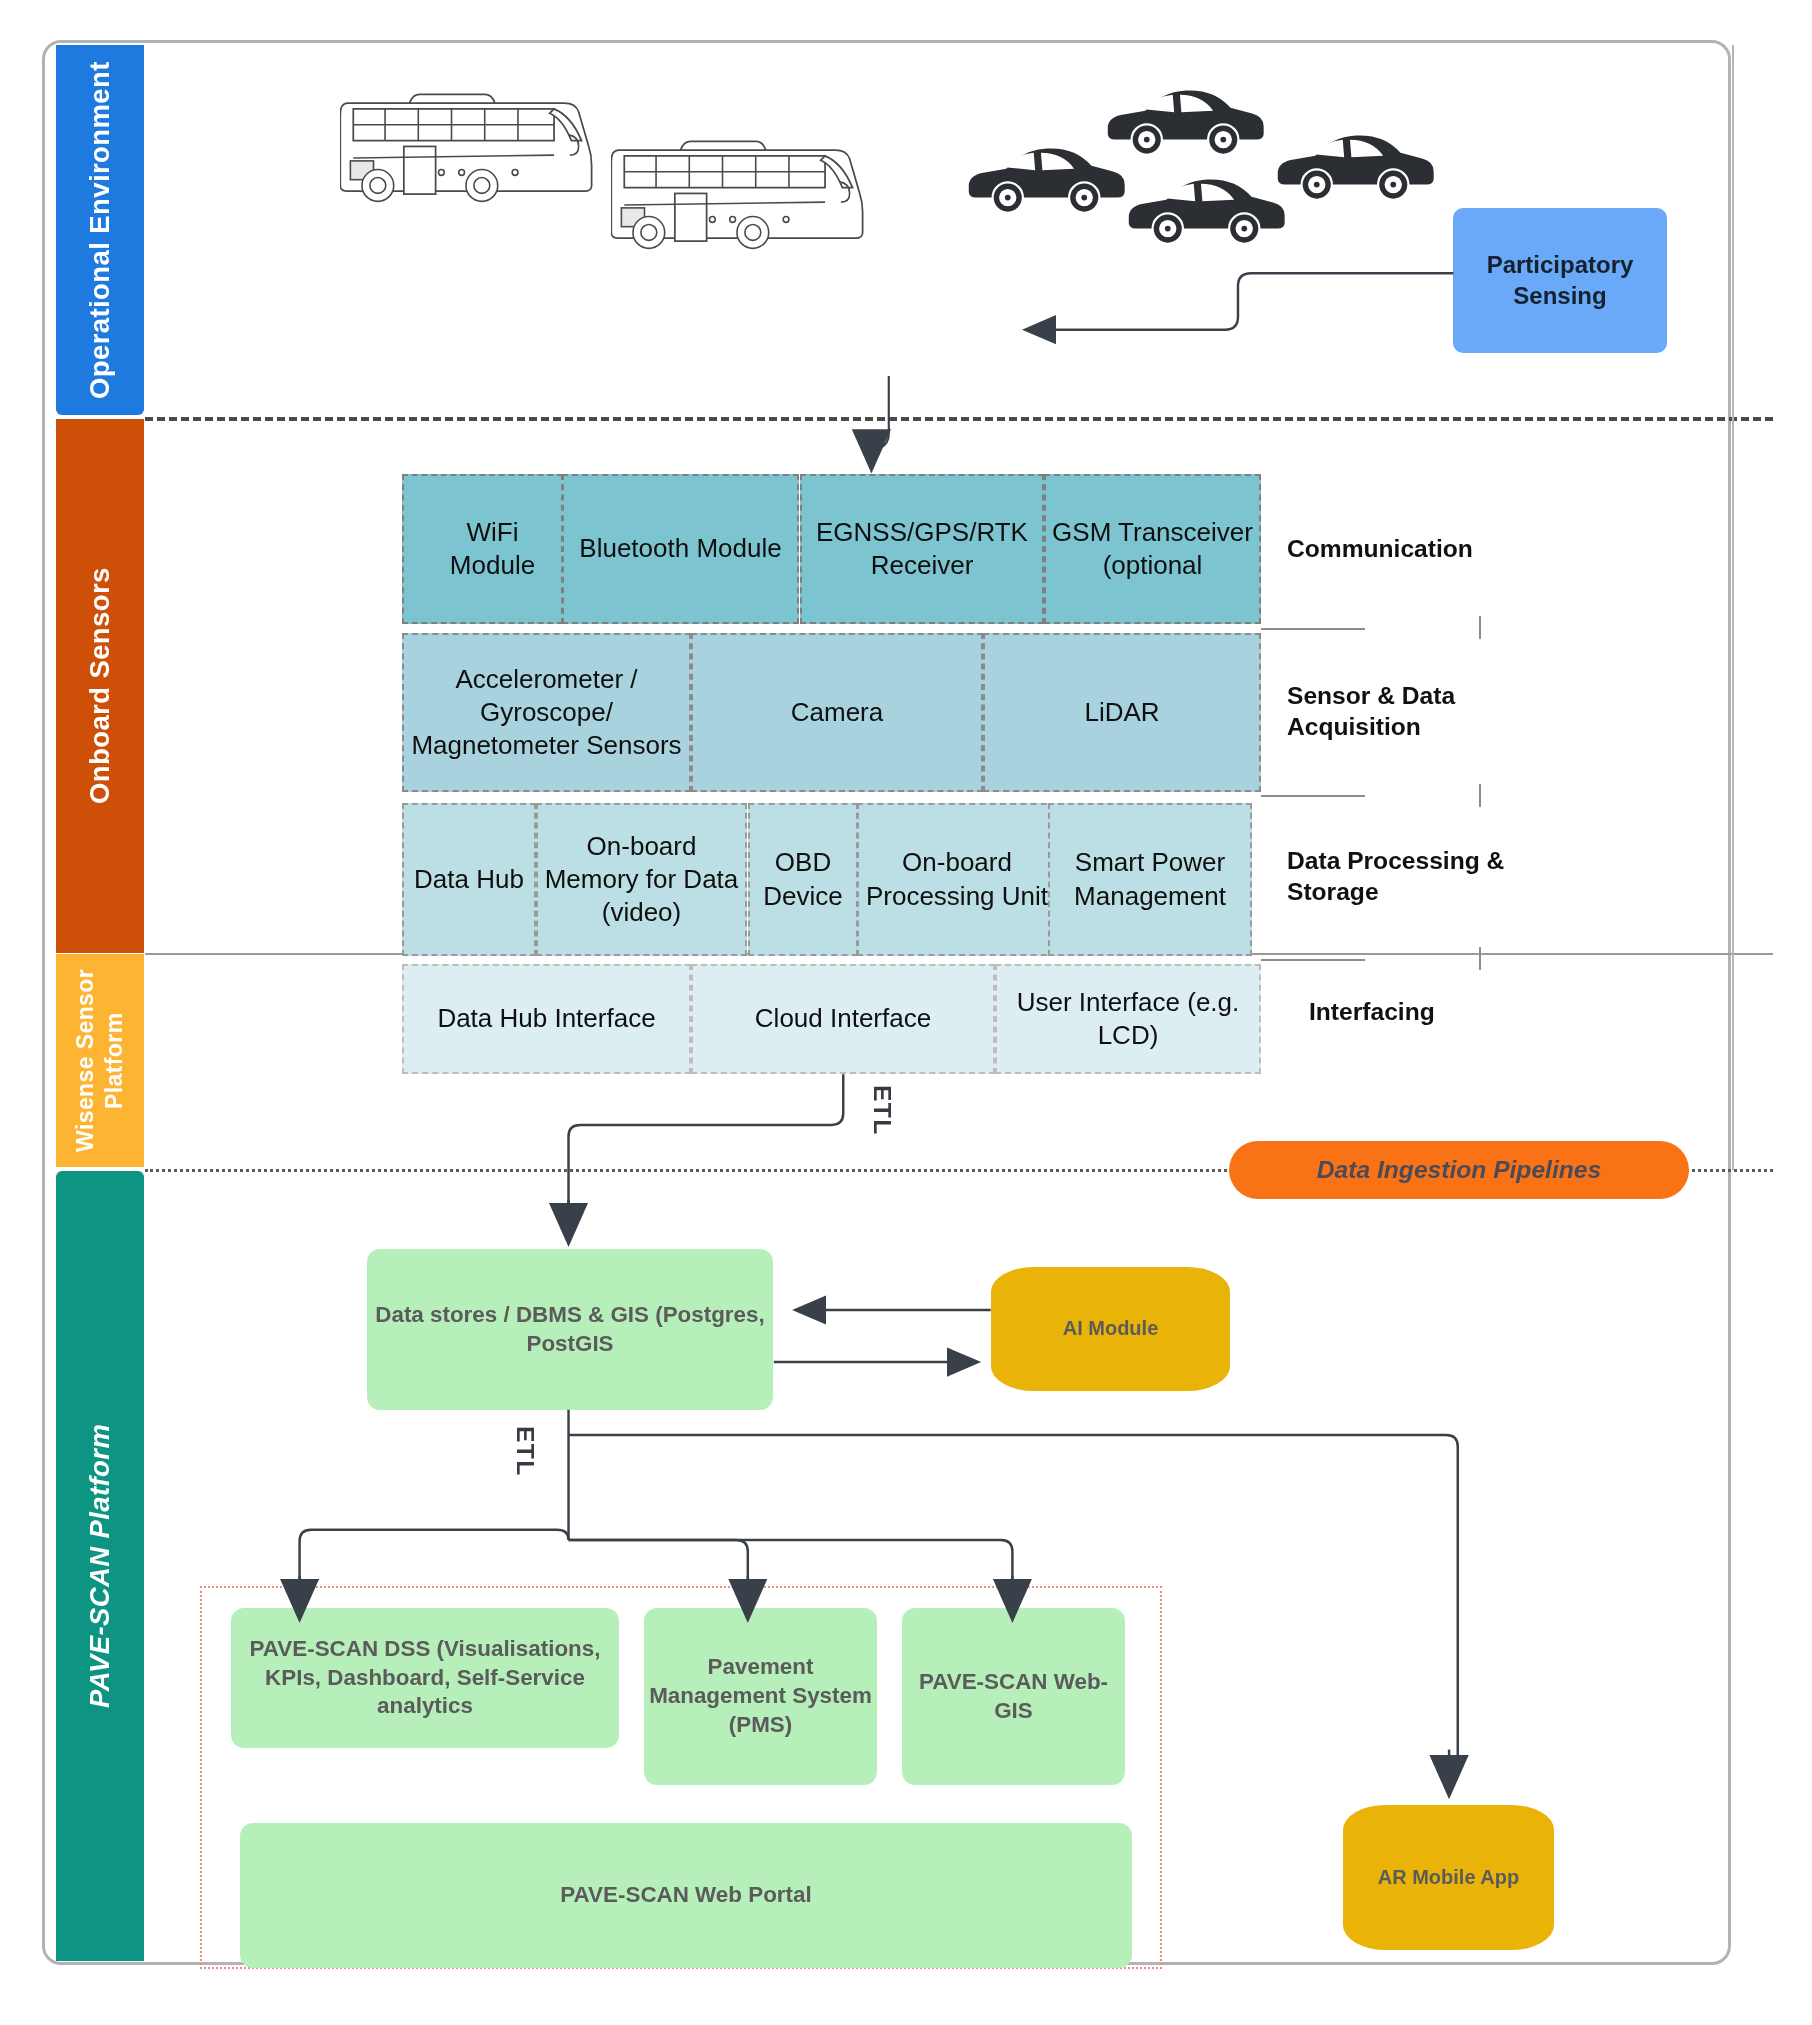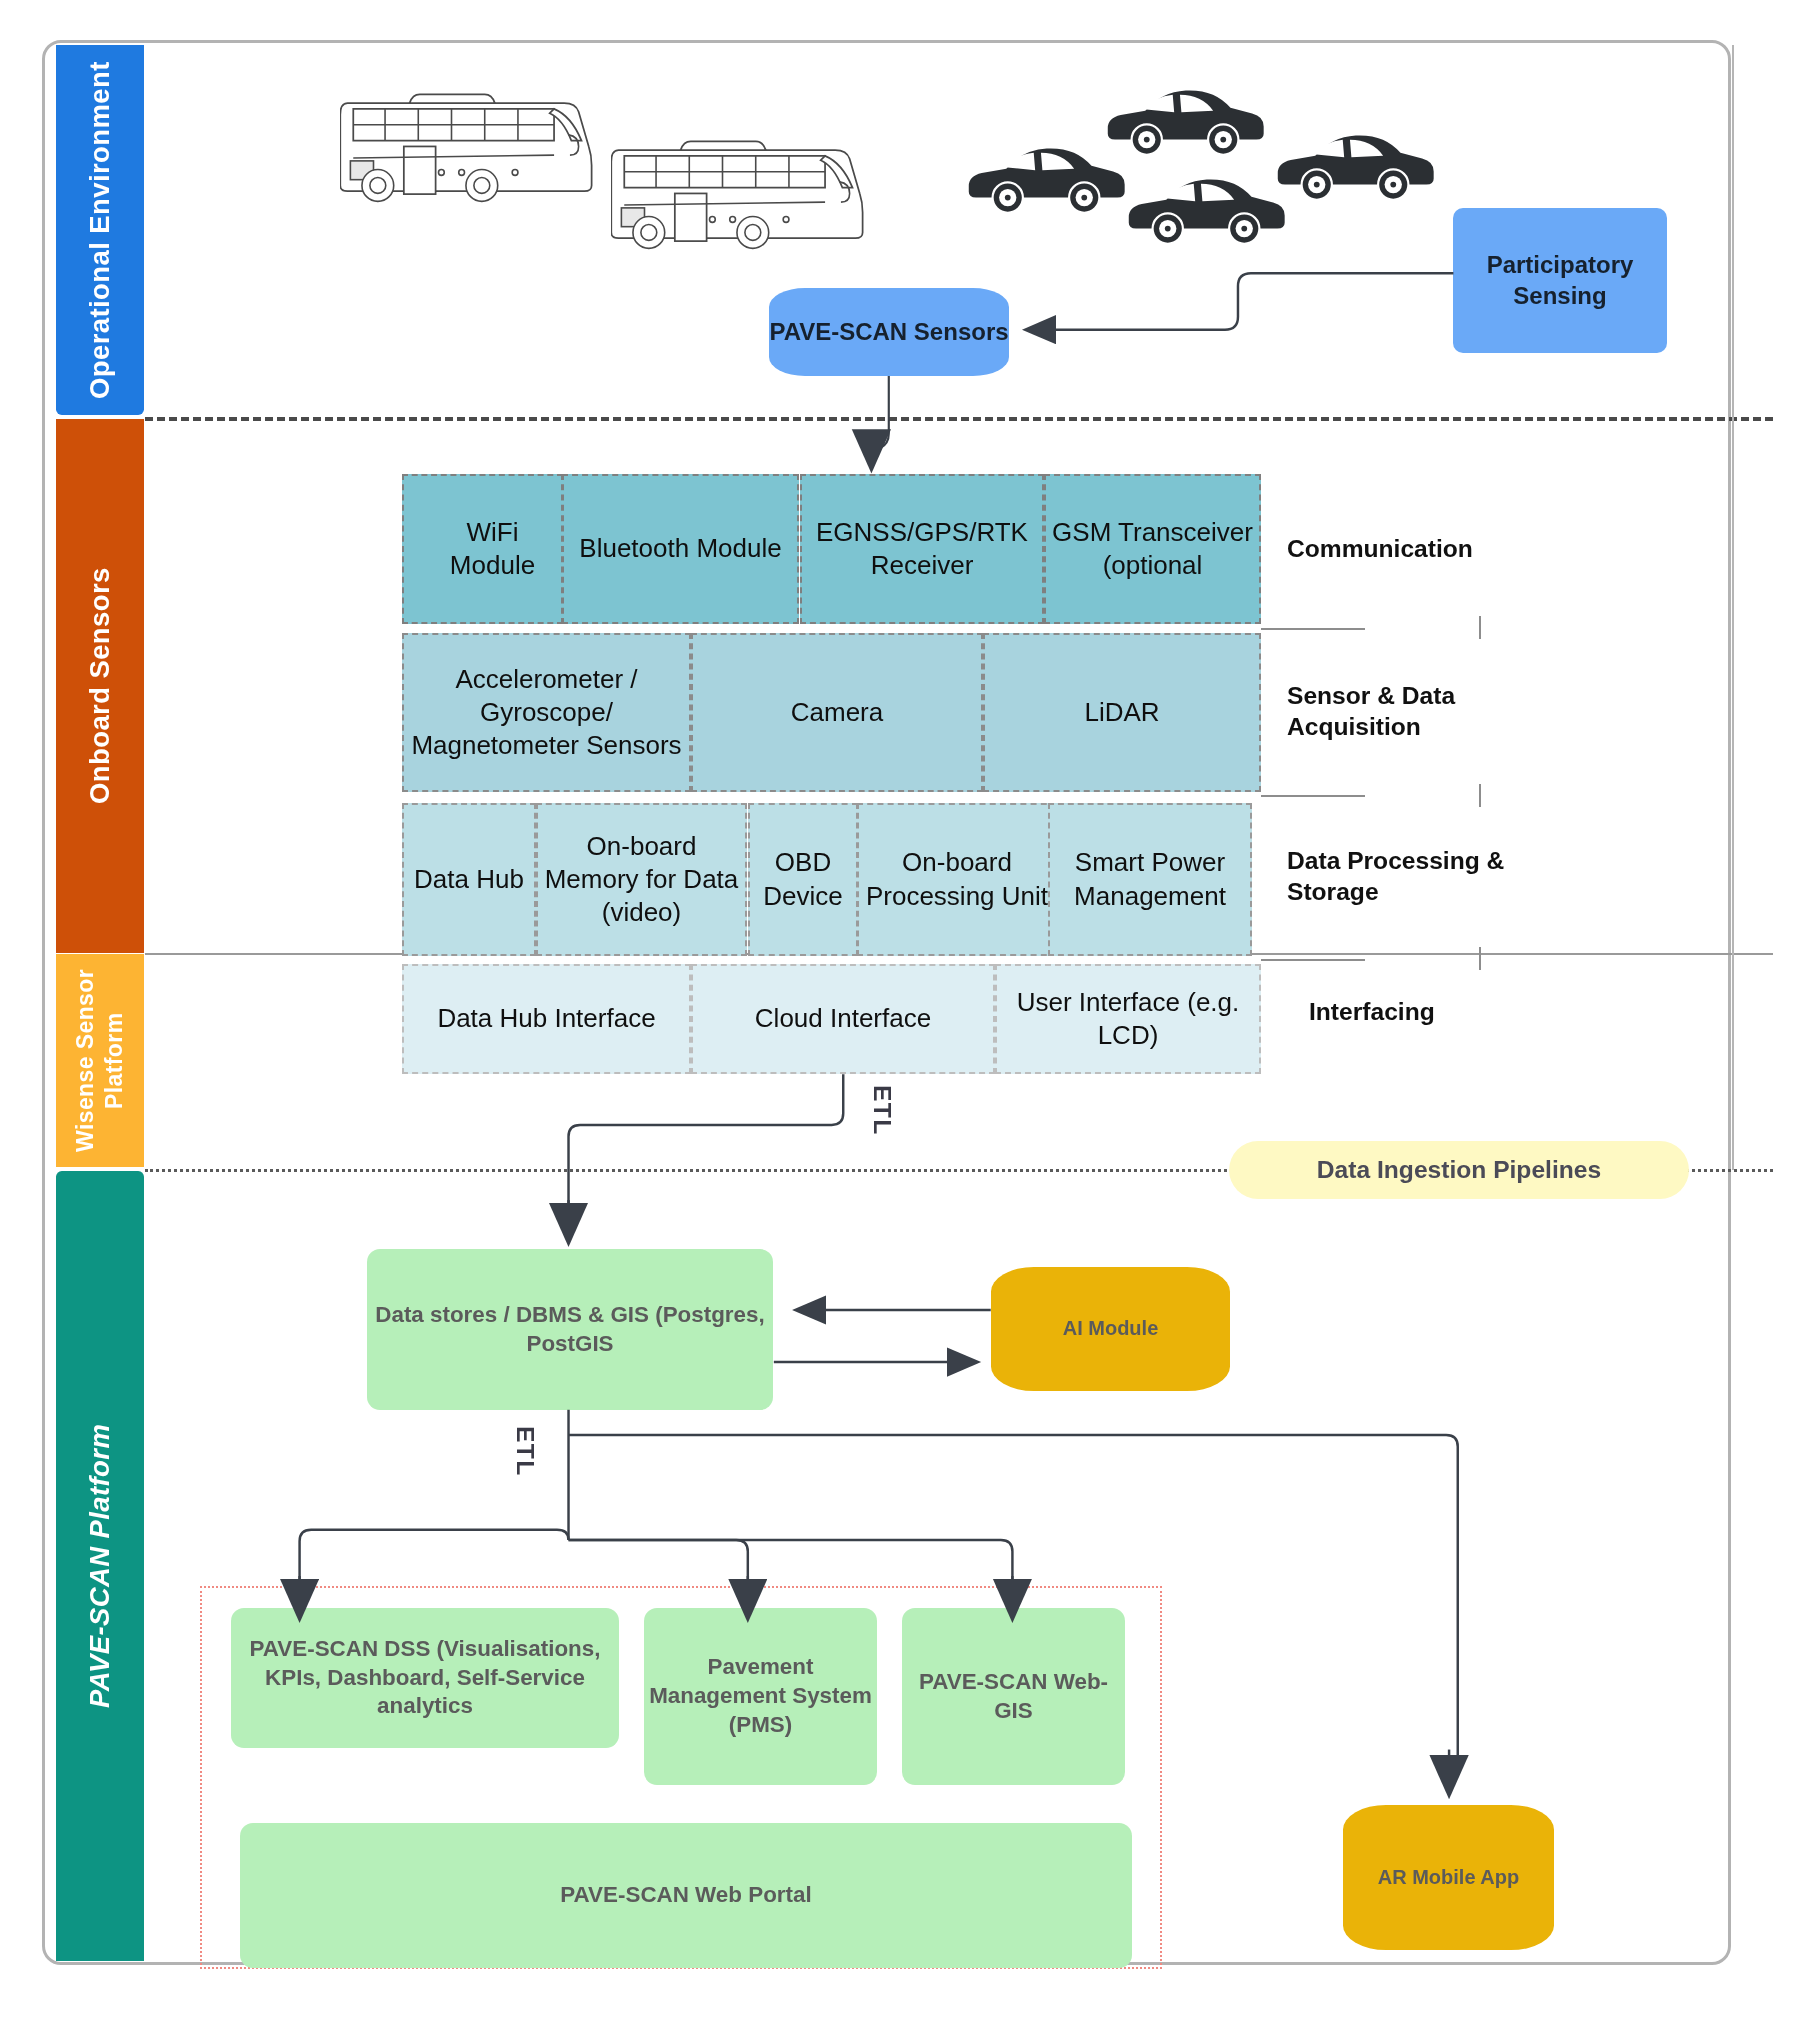--- a/index.html
+++ b/index.html
@@ -56,22 +56,22 @@
 
   .row-label{
     position:absolute;display:flex;align-items:center;justify-content:flex-start;
     font-weight:bold;font-size:24.6px;color:#111;line-height:1.25;text-align:left;
   }
   
   .green-box{background:#b6efb9;color:#5b5b5b;font-weight:bold;font-size:22.4px;border-radius:13px;}
   .green-cyl{background:#eab308;color:#5b5b5b;font-weight:bold;font-size:20px;border-radius:43px / 24.6px;}
   
   .pill{
-    position:absolute;background:#fef9c3;color:#4b4b57;font-weight:bold;font-size:24.6px;
-    border-radius:43px;display:flex;align-items:center;justify-content:center;
+    position:absolute;background:#f97316;color:#4b4b57;font-weight:bold;font-size:24.6px;
+    border-radius:43px;display:flex;align-items:center;justify-content:center;font-style:italic;
   }
   
   .red-group{
     position:absolute;border:2.2px dotted #f08a82;box-sizing:border-box;
   }
   
   .etl{
     position:absolute;font-weight:bold;font-size:24.6px;color:#3a3a46;
     writing-mode:vertical-rl;letter-spacing:1.4px;
   }
@@ -194,23 +194,20 @@
     <path fill="#2b2f33" d="M8,72 q0,-14 18,-18 l34,-6 q22,-26 56,-28 q40,-2 62,24 l30,8 q16,4 16,18 v10 q0,8 -10,8 h-196 q-10,0 -10,-8 z"></path>
     <path fill="#ffffff" d="M58,46 q16,-18 40,-20 l2,24 z M108,26 q30,0 46,22 l-44,2 z"></path>
     <circle cx="62" cy="88" r="21" fill="#2b2f33" stroke="#fff" stroke-width="3"></circle>
     <circle cx="62" cy="88" r="12" fill="#fff"></circle>
       <circle cx="62" cy="88" r="4" fill="#2b2f33"></circle>
     <circle cx="168" cy="88" r="21" fill="#2b2f33" stroke="#fff" stroke-width="3"></circle>
     <circle cx="168" cy="88" r="12" fill="#fff"></circle>
       <circle cx="168" cy="88" r="4" fill="#2b2f33"></circle>
   </svg>
 
-  <div class="box blue-cyl" style="left:769px;top:288px;width:240px;height:88px;">
-    <span>PAVE-SCAN Sensors</span>
-  </div>
   <div class="box blue-box" style="left:1453px;top:208px;width:214px;height:145px;">
     <span>Participatory Sensing</span>
   </div>
 
   <div class="box teal-a" style="left:402px;top:474px;width:161px;height:150px;padding-left:20px;">
     <span>WiFi Module</span>
   </div>
   <div class="box teal-a" style="left:562px;top:474px;width:237px;height:150px;">
     <span>Bluetooth Module</span>
   </div>

